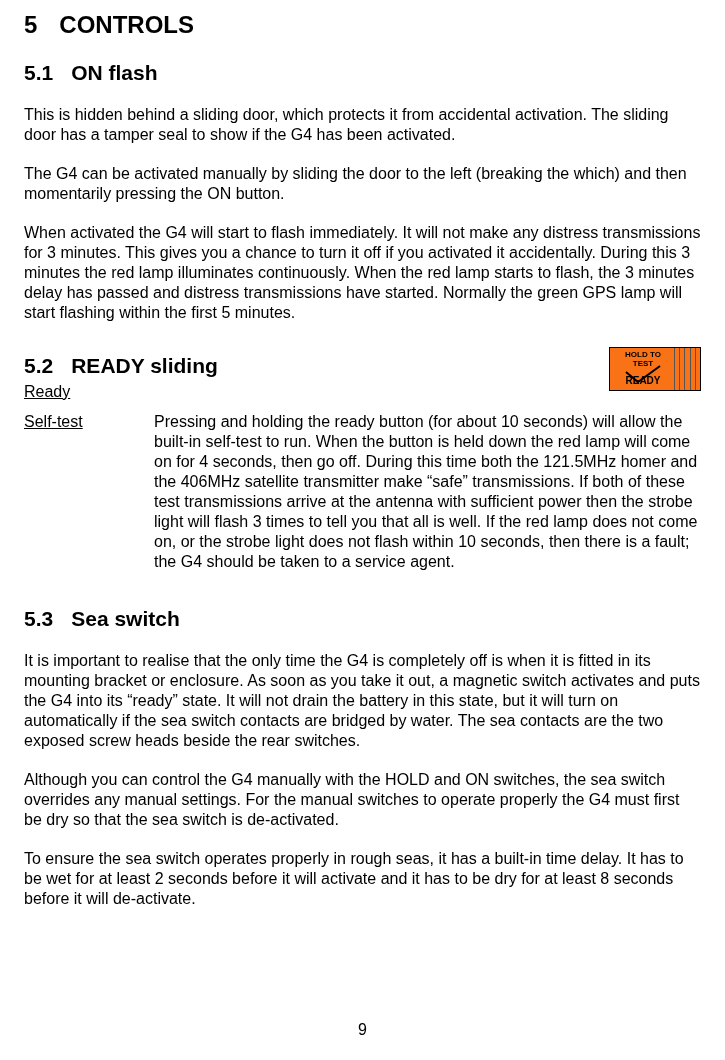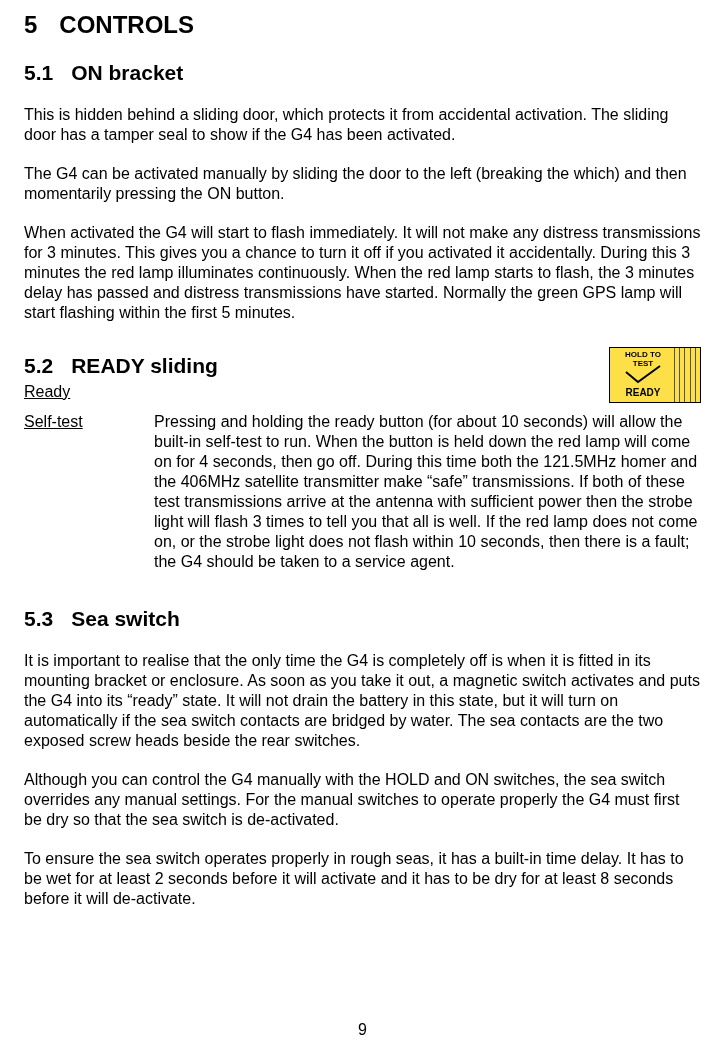--- a/index.html
+++ b/index.html
@@ -29,23 +29,23 @@
     h2 .num { display: inline-block; margin-right: 18px; }
     p { margin-bottom: 10px; margin-top: 19px; }
     .section-with-diagram {
       position: relative;
     }
     .diagram {
       position: absolute;
       right: 0;
       top: -6px;
       width: 92px;
-      height: 56px;
+      height: 44px;
       border: 1px solid #000;
-      background: #fde047;
+      background: #f97316;
     }
     .diagram .label-top {
       font-size: 8px;
       font-weight: bold;
       text-align: center;
       line-height: 1.05;
       padding-top: 3px;
       position: absolute;
       left: 4px;
       top: 0;
@@ -98,21 +98,21 @@
     .gap { height: 14px; }
   </style>
 </head>
 <body>
 
 <h1>
   <span class="num">5</span><span>CONTROLS</span>
 </h1>
 
 <h2>
-  <span class="num">5.1</span><span>ON bracket</span>
+  <span class="num">5.1</span><span>ON flash</span>
 </h2>
 <p>This is hidden behind a sliding door, which protects it from accidental activation. The sliding door has a tamper seal to show if the G4 has been activated.</p>
 <p>The G4 can be activated manually by sliding the door to the left (breaking the which) and then momentarily pressing the ON button.</p>
 <p>When activated the G4 will start to flash immediately. It will not make any distress transmissions for 3 minutes. This gives you a chance to turn it off if you activated it accidentally. During this 3 minutes the red lamp illuminates continuously. When the red lamp starts to flash, the 3 minutes delay has passed and distress transmissions have started. Normally the green GPS lamp will start flashing within the first 5 minutes.</p>
 
 <div class="gap"></div>
 
 <div class="section-with-diagram">
   <div class="diagram">
     <div class="label-top">HOLD TO TEST</div>

